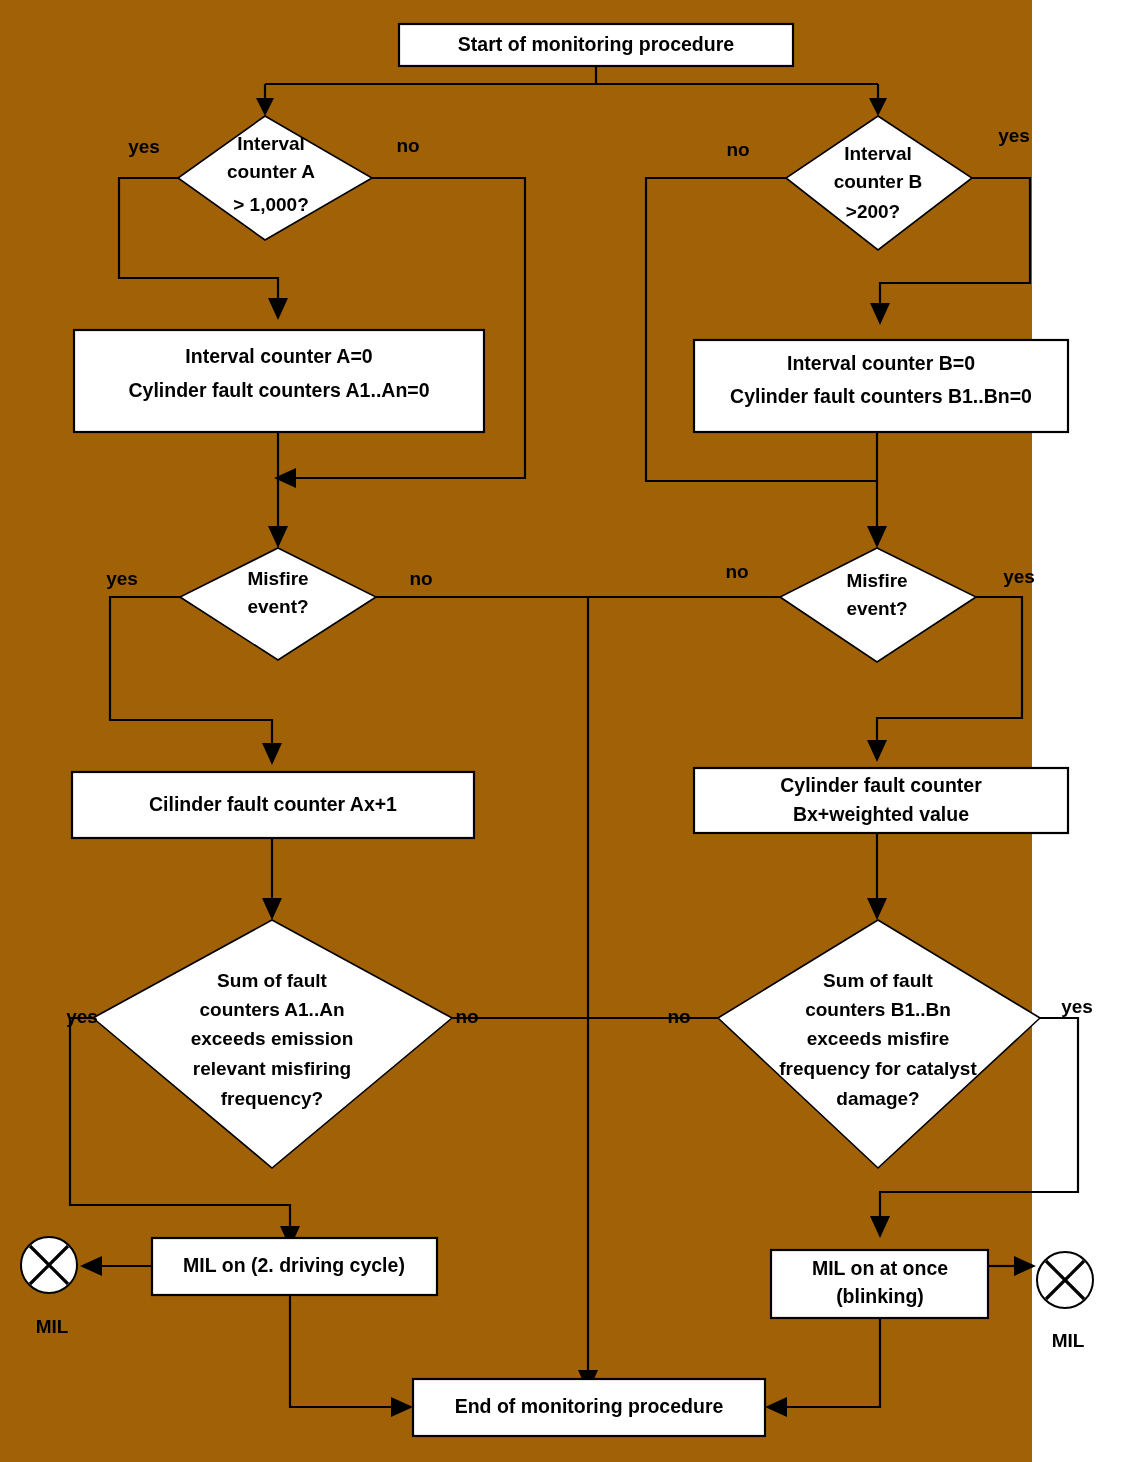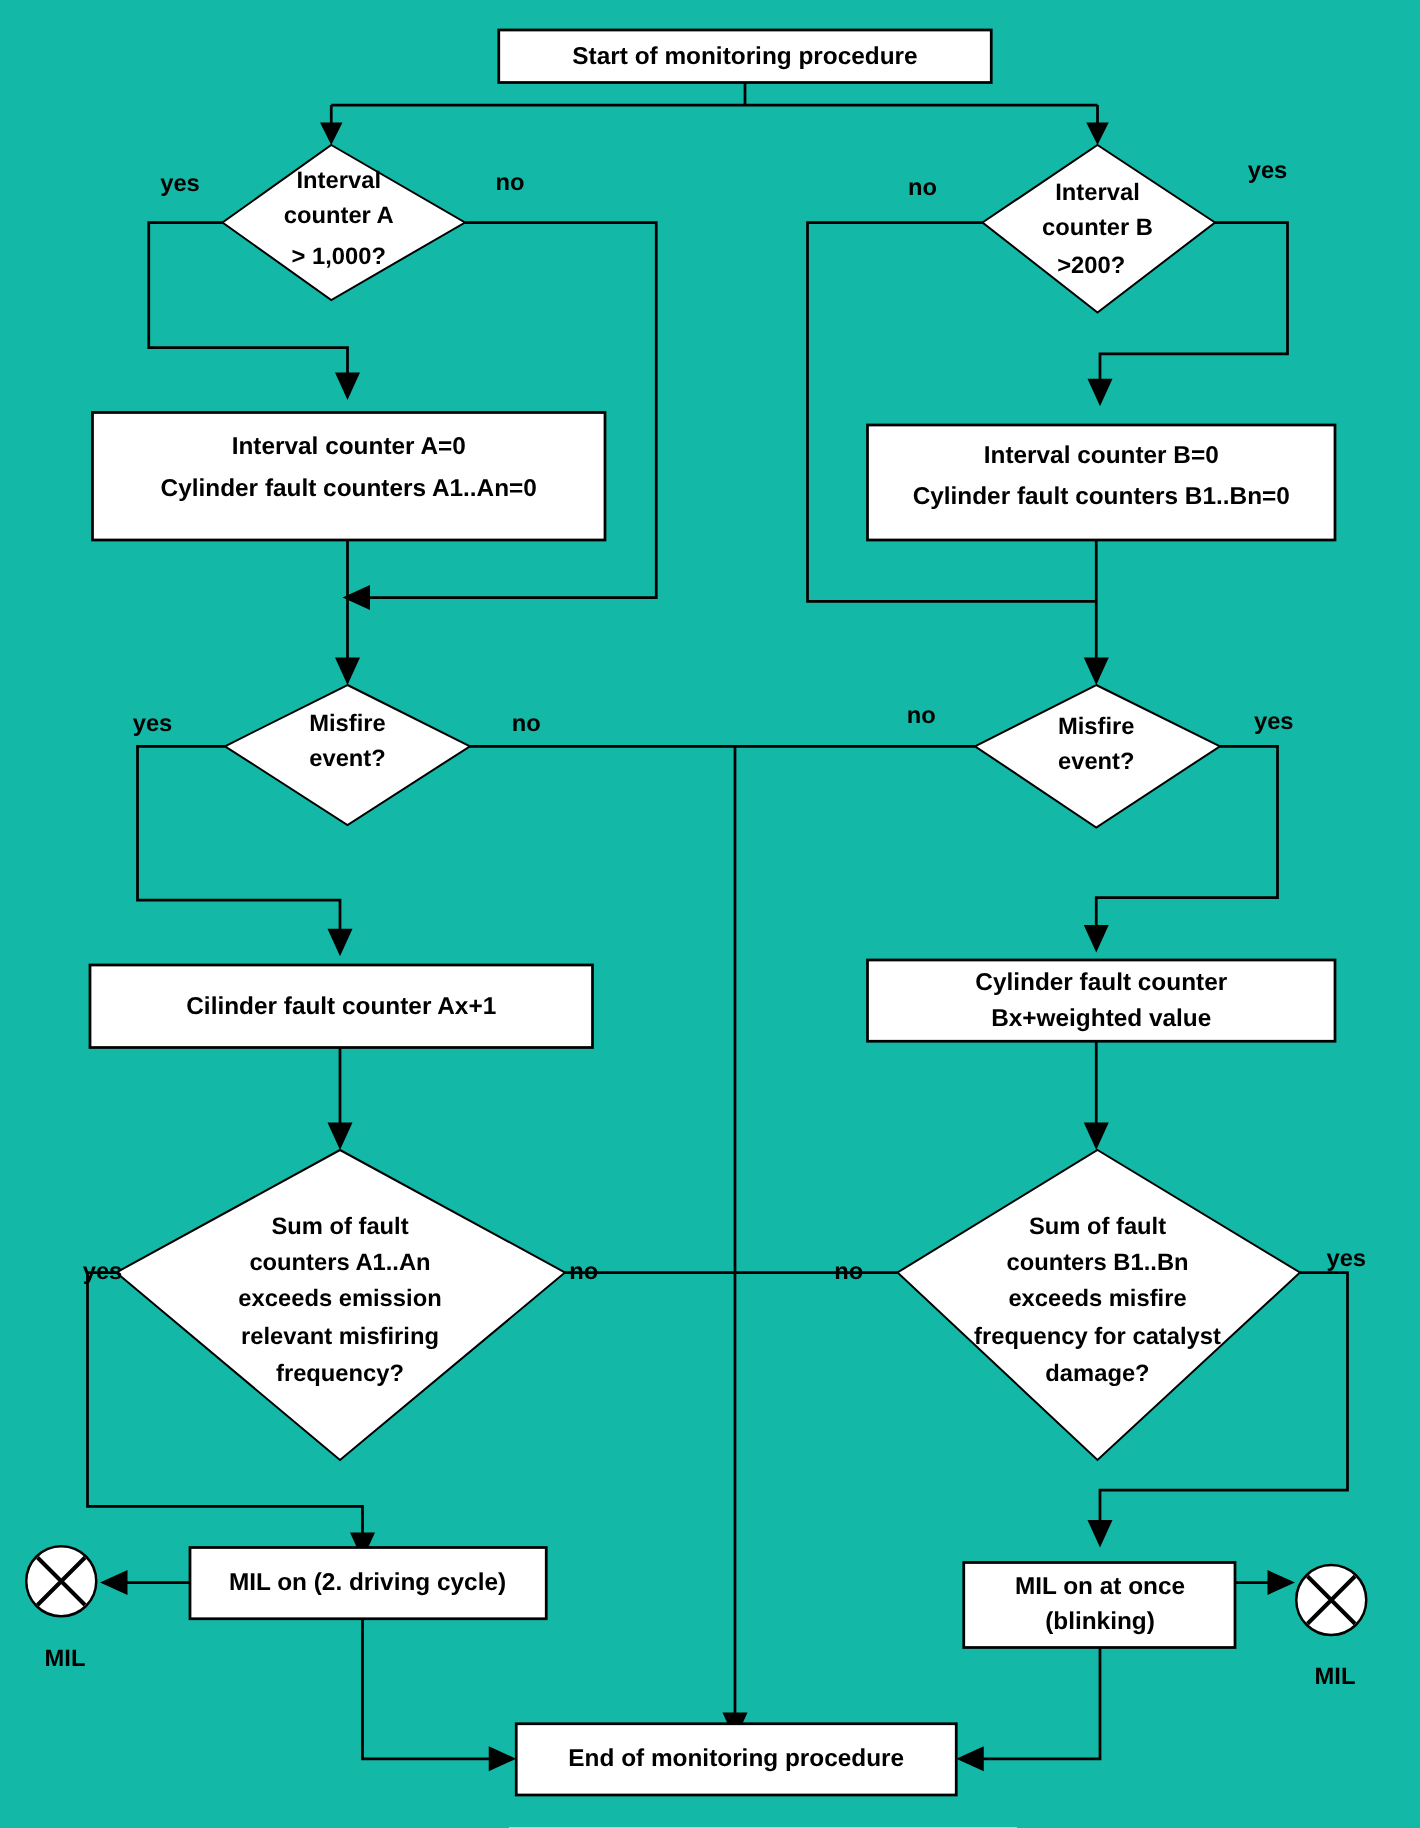--- a/index.html
+++ b/index.html
@@ -2,23 +2,23 @@
 <html><head>
 <meta charset="utf-8">
 <style>
   html, body {
     margin: 0;
     padding: 0;
     background: #ffffff;
   }
   #diagram-root {
     position: relative;
-    width: 1136px;
+    width: 1032px;
     height: 1462px;
-    background: #14b8a6;
+    background: #a16207;
     font-family: "Liberation Sans", sans-serif;
   }
   svg.flow {
     display: block;
     width: 1136px;
     height: 1462px;
   }
   .shape-rect {
     fill: #ffffff;
     stroke: #000000;

